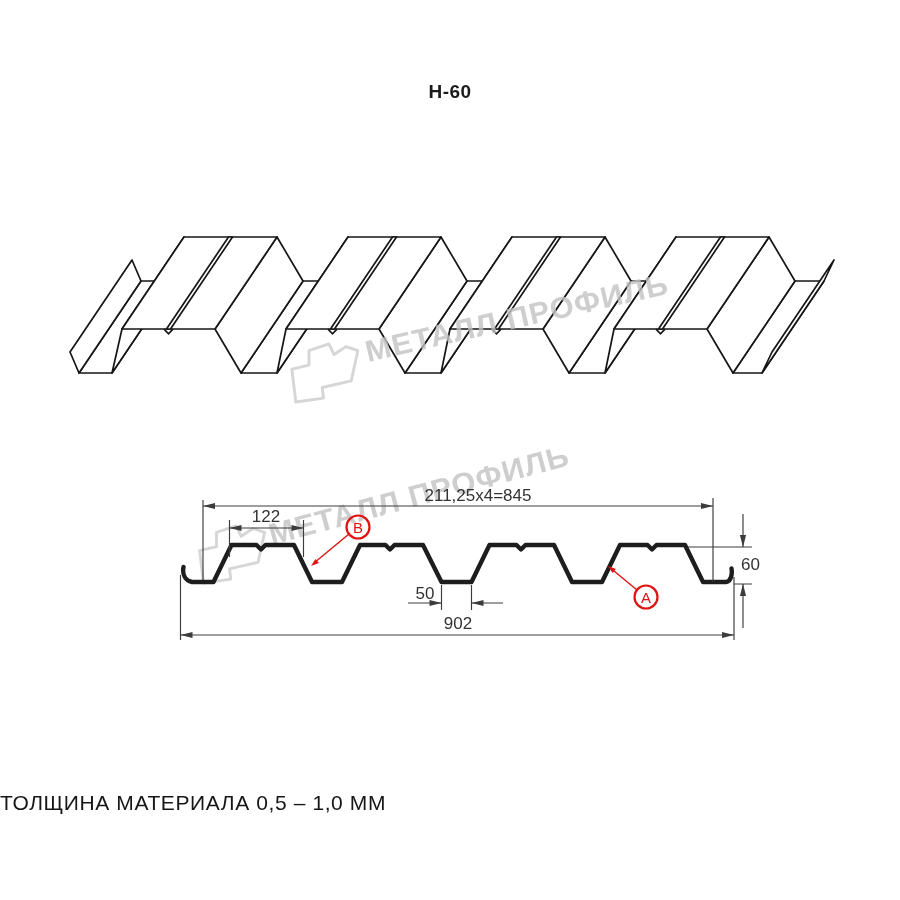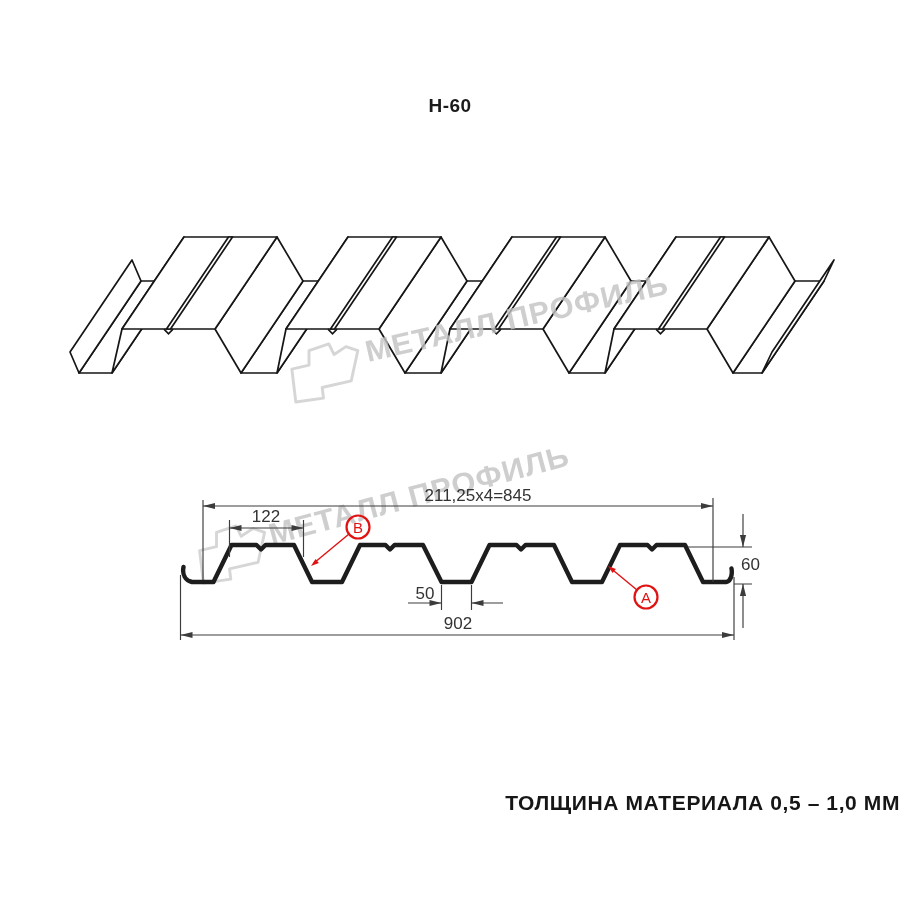--- a/index.html
+++ b/index.html
@@ -1,23 +1,23 @@
 <!DOCTYPE html>
 <html style="--accent: #e01212; --line: #1d1d1d; --dim: #3c3c3c; --wm: #c3c3c3;"><head>
 <meta charset="utf-8">
 <style>
   html,body{margin:0;padding:0;background:#fff;}
   .page{position:relative;width:900px;height:900px;background:#fff;overflow:hidden;
         font-family:"Liberation Sans", sans-serif;}
   .hdr{position:absolute;top:72px;left:0;width:900px;text-align:center;}
   .hdr h1{margin:0;font-size:41px;font-weight:bold;letter-spacing:1.5px;color:#0a0a0a;
           font-family:"Liberation Sans", sans-serif;}
-  .hdr .model{margin-top:23px;font-size:19px;font-weight:bold;letter-spacing:.5px;color:#1b1b1b;}
-  .footer{position:absolute;top:791px;left:0;width:900px;text-align:right;
-          font-size:21px;font-weight:bold;letter-spacing:.6px;color:#161616;}
+  .hdr .model{margin-top:9px;font-size:19px;font-weight:bold;letter-spacing:.5px;color:#1b1b1b;}
+  .footer{position:absolute;top:791px;left:0;width:900px;text-align:left;
+          font-size:21px;font-weight:normal;letter-spacing:.6px;color:#161616;}
   svg.draw{position:absolute;left:0;top:0;width:900px;height:900px;}
   .dim-line{stroke:var(--dim,#3c3c3c);stroke-width:1.15;fill:none;}
   .dim-arrow{fill:var(--dim,#3c3c3c);stroke:none;}
   .dim-text{fill:#333;font-size:17px;font-family:"Liberation Sans",sans-serif;}
   .callout-circle{fill:none;stroke:var(--accent,#e01212);stroke-width:2.2;}
   .callout-letter{fill:var(--accent,#e01212);font-size:15px;text-anchor:middle;
                   font-family:"Liberation Sans",sans-serif;}
   .callout-arrow{stroke:var(--accent,#e01212);stroke-width:1.4;fill:none;}
   .callout-head{fill:var(--accent,#e01212);stroke:none;}
   .wm-text{fill:var(--wm,#c3c3c3);font-size:30px;font-weight:bold;letter-spacing:1px;

